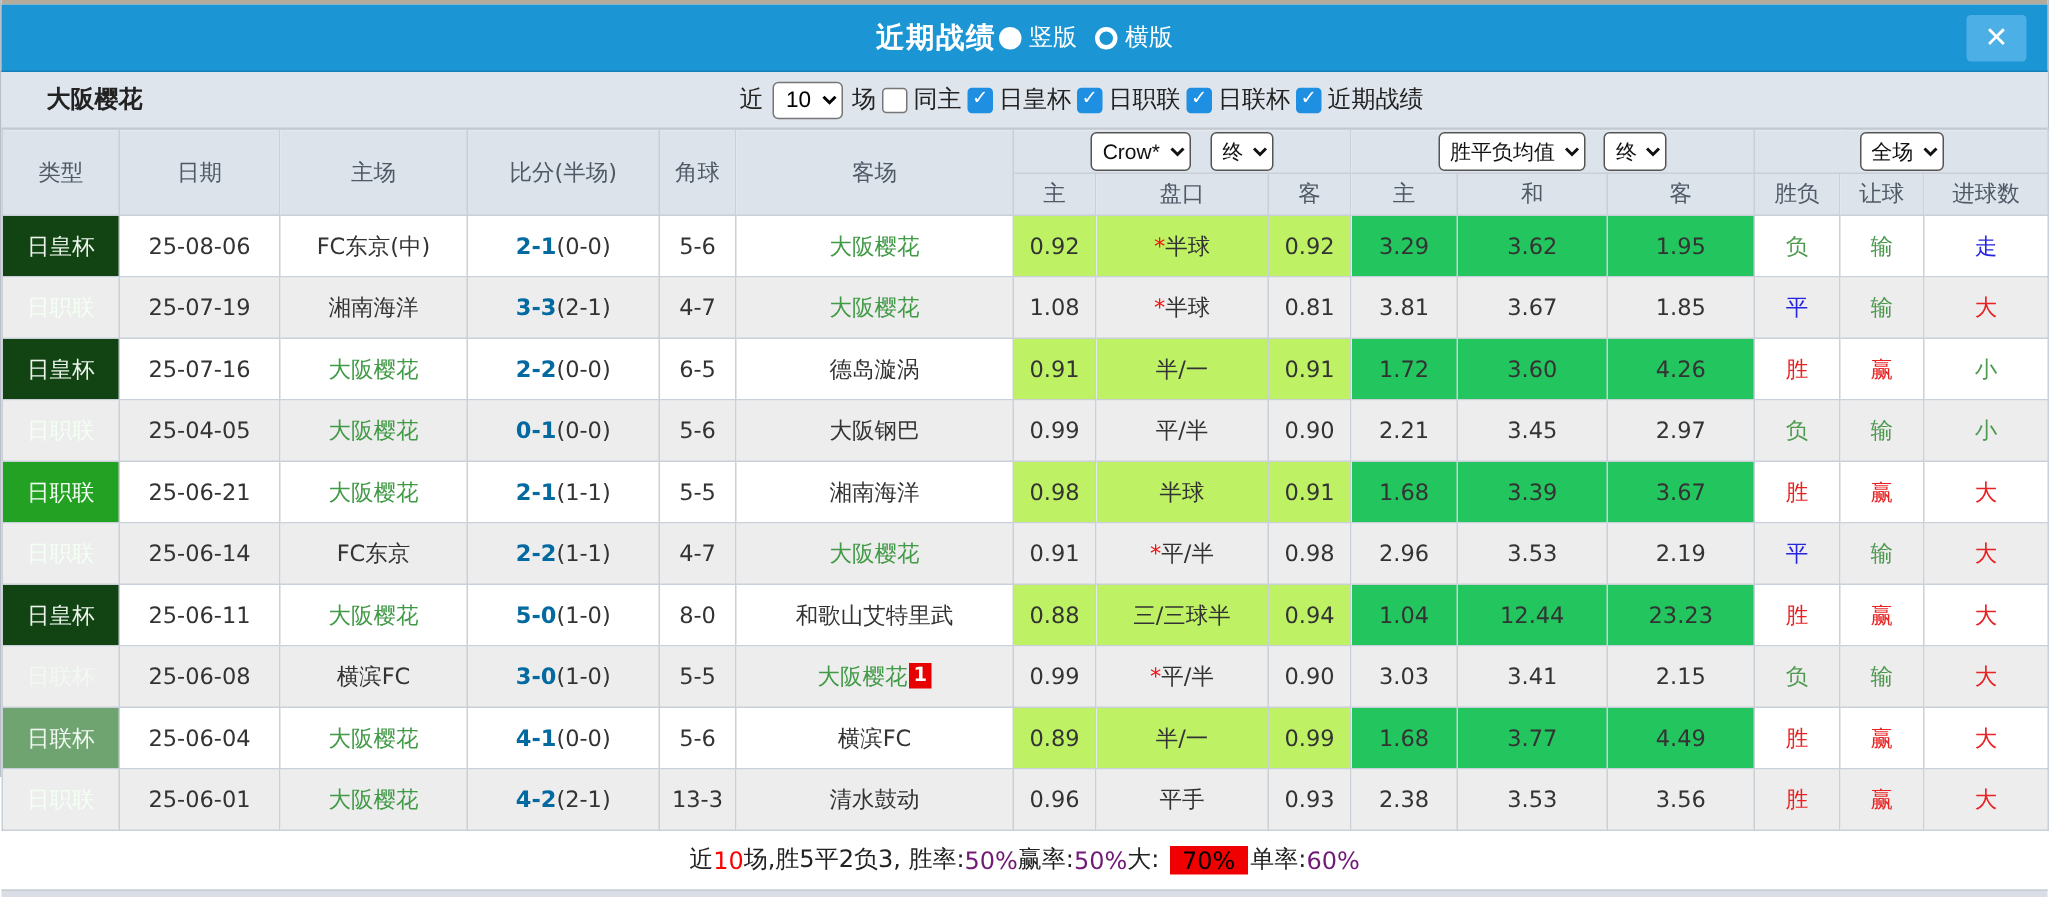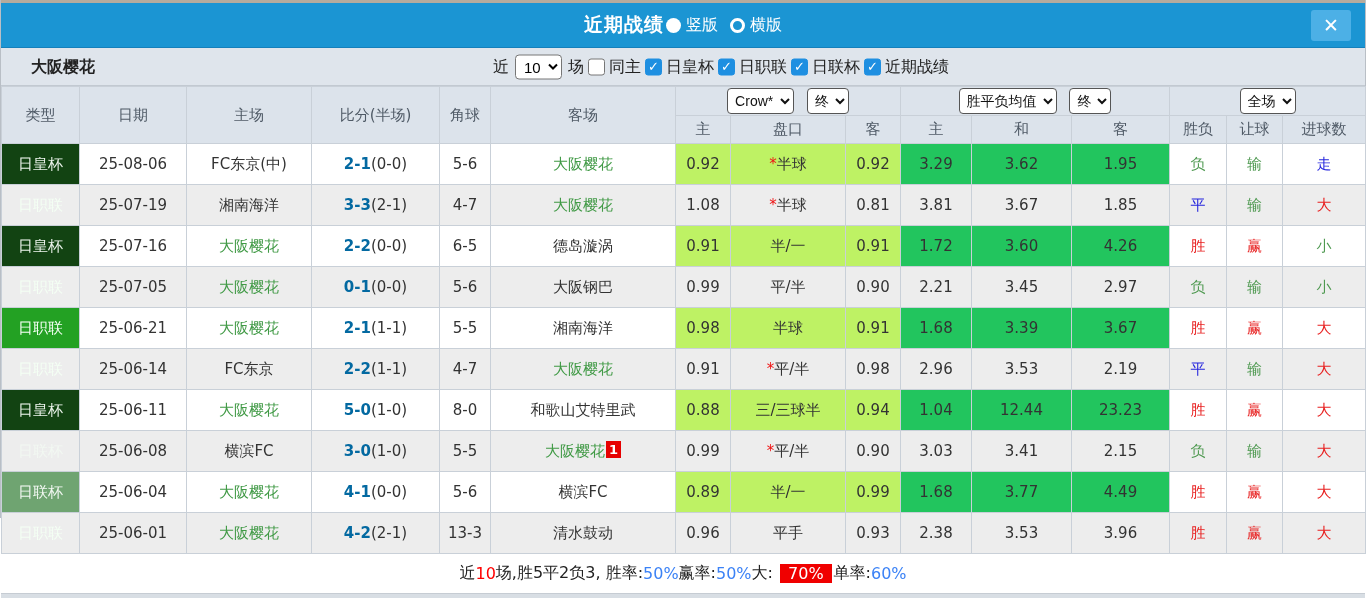--- a/index.html
+++ b/index.html
@@ -52,23 +52,23 @@
   .ht { color:#333;margin-top:36px; }
   .star { color:#ef1515; }
   .c-red { color:#e82222; }
   .c-green { color:#4e9950; }
   .c-blue { color:#2525dd; }
   .badge { display:inline-block; background:#e60000; color:#fff; font-size:13px; font-weight:bold;
     padding:0 3px; margin-left:1px; vertical-align:2px; line-height:17px; }
   
   .summary { height:39px; background:#fff; display:flex; align-items:center; justify-content:center;
     font-size:16px; color:#222; }
-  .summary .pct { color:#3b82f6; }
+  .summary .pct { color:#701a75; }
   .summary .rednum { color:#ff0000; }
-  .summary .bigbadge { background:#f00000; color:#ffffff; padding:0 8px; margin:0 2px; }
+  .summary .bigbadge { background:#f00000; color:#000000; padding:0 8px; margin:0 2px; }
   .bottomstrip { height:6px; background:#d8dee4; border-top:1px solid #c6ccd3; }
 </style>
 </head>
 <body>
 
 <div class="frame">
   <div class="topstrip"></div>
 
   <div class="titlebar">
     <span class="title">近期战绩</span>
@@ -210,21 +210,21 @@
           <td class="oddsA">0.91</td>
           <td class="oddsB">1.72</td>
           <td class="oddsB">3.60</td>
           <td class="oddsB">4.26</td>
           <td class="c-red">胜</td>
           <td class="c-red">赢</td>
           <td class="c-green">小</td>
         </tr>
         <tr class="stripe">
           <td class="t-j1">日职联</td>
-          <td>25-07-05</td>
+          <td>25-04-05</td>
           <td><span class="team">大阪樱花</span></td>
           <td><span class="sc">0-1</span><span class="ht">(0-0)</span></td>
           <td>5-6</td>
           <td><span class="">大阪钢巴</span></td>
           <td class="oddsA">0.99</td>
           <td class="oddsA">平/半</td>
           <td class="oddsA">0.90</td>
           <td class="oddsB">2.21</td>
           <td class="oddsB">3.45</td>
           <td class="oddsB">2.97</td>
@@ -322,21 +322,21 @@
           <td>25-06-01</td>
           <td><span class="team">大阪樱花</span></td>
           <td><span class="sc">4-2</span><span class="ht">(2-1)</span></td>
           <td>13-3</td>
           <td><span class="">清水鼓动</span></td>
           <td class="oddsA">0.96</td>
           <td class="oddsA">平手</td>
           <td class="oddsA">0.93</td>
           <td class="oddsB">2.38</td>
           <td class="oddsB">3.53</td>
-          <td class="oddsB">3.96</td>
+          <td class="oddsB">3.56</td>
           <td class="c-red">胜</td>
           <td class="c-red">赢</td>
           <td class="c-red">大</td>
         </tr>
       </tbody>
   </table>
 
   <div class="summary">
     <span>近</span>
       <span class="rednum">10</span>

